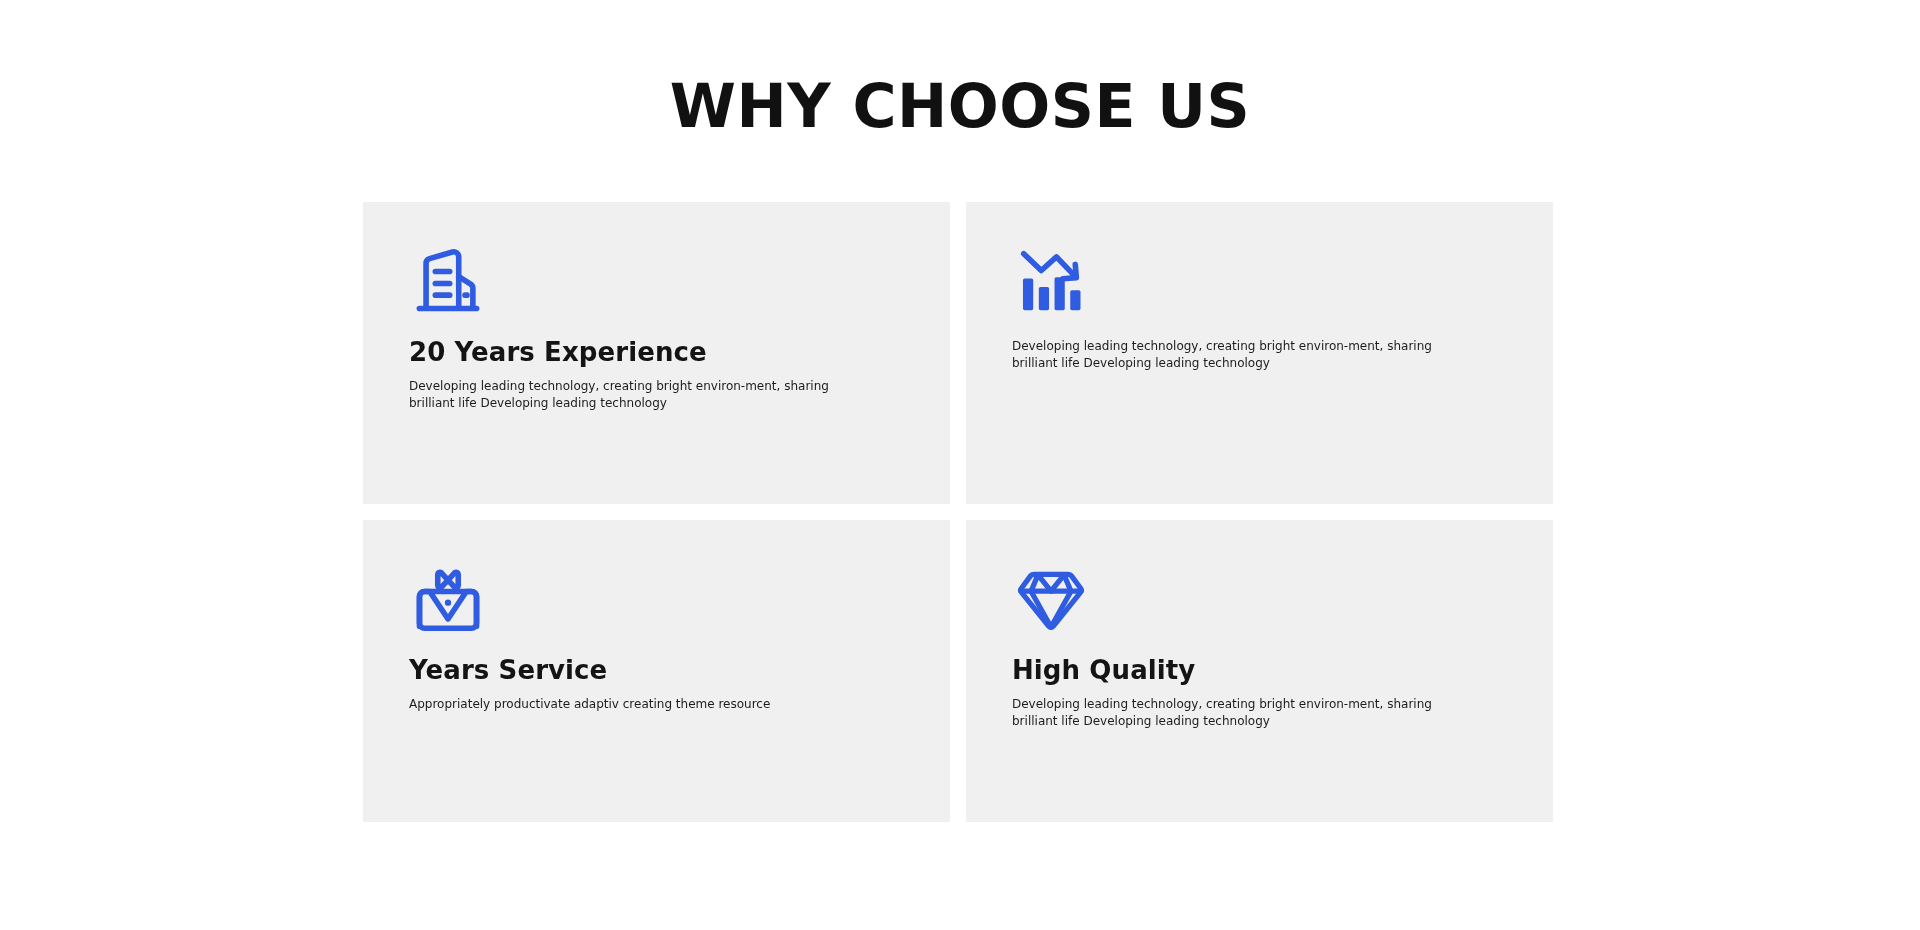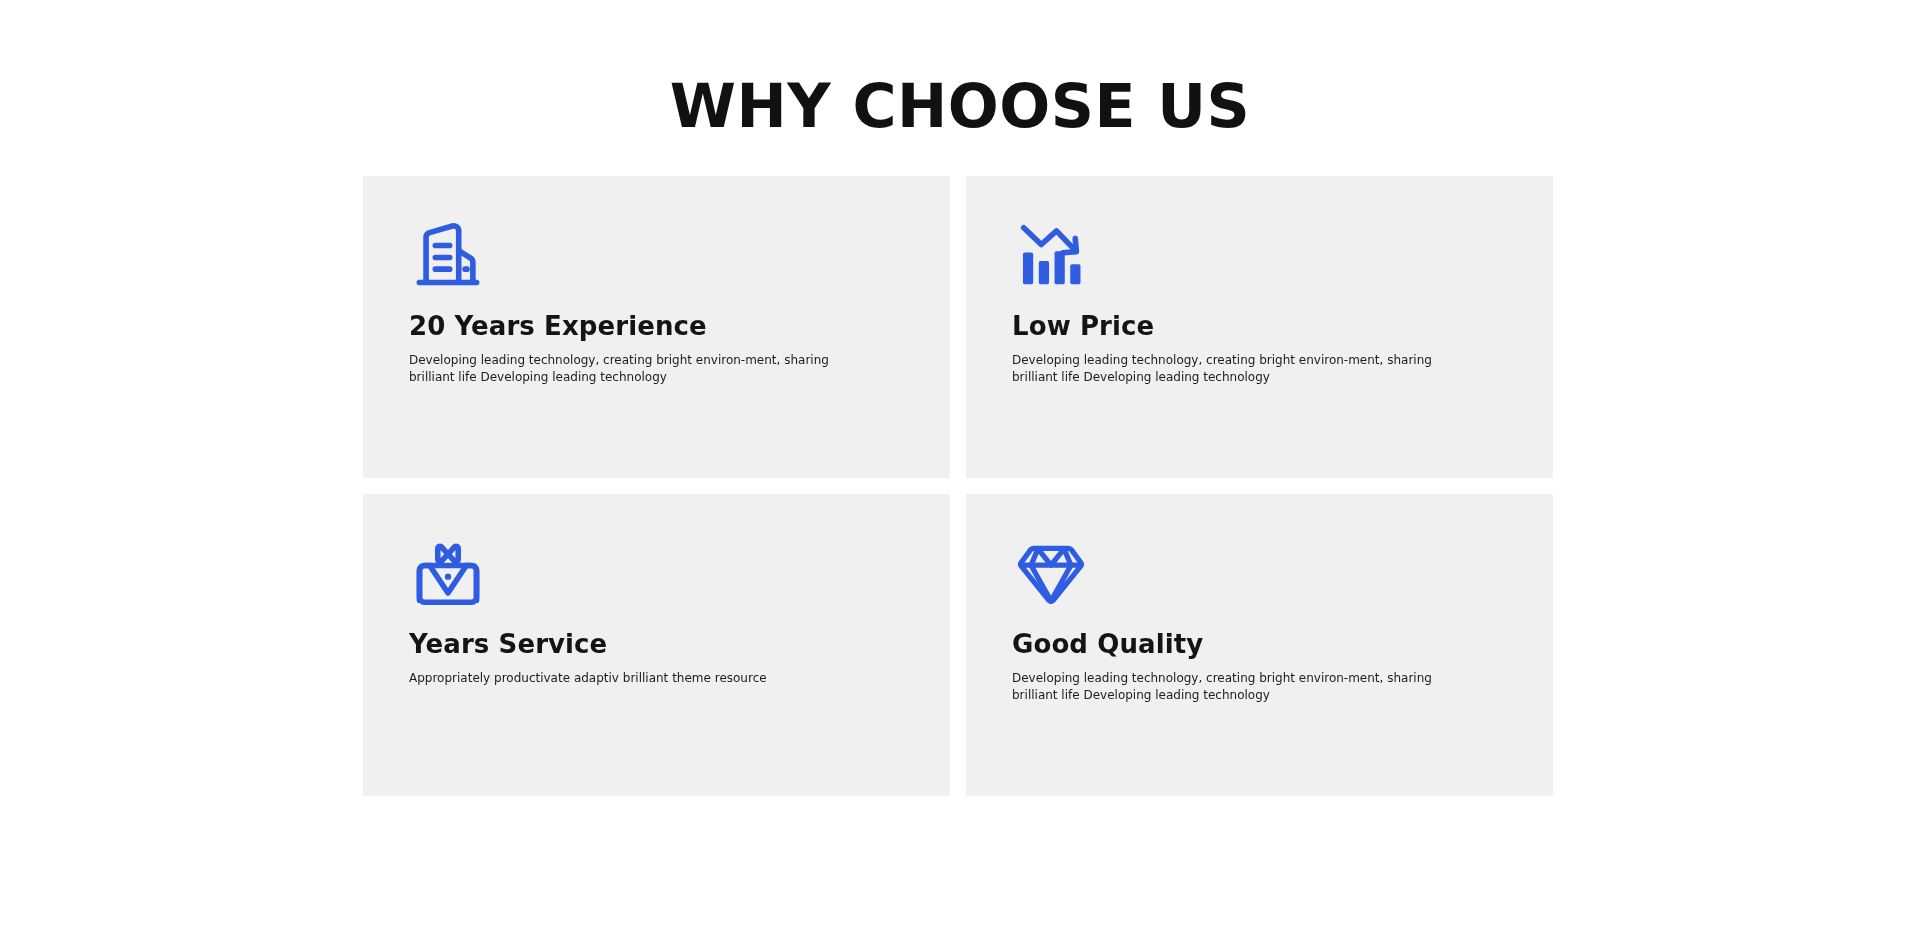--- a/index.html
+++ b/index.html
@@ -29,21 +29,21 @@
     font-size: 60px;
     font-weight: 700;
     letter-spacing: 0.5px;
     color: #111111;
     line-height: 1;
   }
 
   .grid {
     position: absolute;
     left: 363px;
-    top: 176px;
+    top: 202px;
     width: 1196px;
     display: grid;
     grid-template-columns: 587px 587px;
     grid-template-rows: 302px 302px;
     column-gap: 22px;
     row-gap: 41px;
     gap: 16px;
   }
 
   .card {
@@ -113,45 +113,44 @@
       <span class="icon-wrap">
         <svg viewBox="0 0 64 64" fill="none" stroke="#2f5ce0" stroke-width="4.6" stroke-linecap="round" stroke-linejoin="round">
           <rect x="9" y="30" width="8.4" height="26" rx="1.4" fill="#2f5ce0" stroke="none"></rect>
           <rect x="22" y="37" width="8.4" height="19" rx="1.4" fill="#2f5ce0" stroke="none"></rect>
           <rect x="34.9" y="29" width="8.4" height="27" rx="1.4" fill="#2f5ce0" stroke="none"></rect>
           <rect x="47.8" y="39.5" width="8.4" height="16.5" rx="1.4" fill="#2f5ce0" stroke="none"></rect>
           <path d="M9.6 9.6 L24 23.4 L36.5 12.2 L52.6 29"></path>
           <path d="M52.8 29.2 L41.8 30.2 M52.8 29.2 L51.9 18.4"></path>
         </svg>
       </span>
-      <div class="card-title">Low Price</div>
       <p class="card-text">Developing leading technology, creating bright environ-ment, sharing brilliant life Developing leading technology</p>
     </div>
 
     <div class="card">
       <span class="icon-wrap">
         <svg viewBox="0 0 64 64" fill="none" stroke="#2f5ce0" stroke-width="4.6" stroke-linecap="round" stroke-linejoin="round">
           <path d="M26.4 10.4 a1.8 1.8 0 0 0-2.8 1.5 V21 a1.8 1.8 0 0 0 2.8 1.5 L32 16.5 Z"></path>
           <path d="M37.6 10.4 a1.8 1.8 0 0 1 2.8 1.5 V21 a1.8 1.8 0 0 1-2.8 1.5 L32 16.5 Z"></path>
           <path d="M8.6 54.4 V29.8 a4 4 0 0 1 4-4 h4.4 L32 48.4 l15-22.6 h4.4 a4 4 0 0 1 4 4 v24.6"></path>
           <rect x="8.6" y="25.8" width="46.8" height="30.2" rx="4.2" fill="none"></rect>
           <circle cx="32" cy="35" r="2.6" fill="#2f5ce0" stroke="none"></circle>
         </svg>
       </span>
       <div class="card-title">Years Service</div>
-      <p class="card-text">Appropriately productivate adaptiv brilliant theme resource</p>
+      <p class="card-text">Appropriately productivate adaptiv creating theme resource</p>
     </div>
 
     <div class="card">
       <span class="icon-wrap">
         <svg viewBox="0 0 64 64" fill="none" stroke="#2f5ce0" stroke-width="4.3" stroke-linecap="round" stroke-linejoin="round">
           <path d="M17.6 11.8 h28.8 a3 3 0 0 1 2.4 1.2 l7.6 10.4 a2.4 2.4 0 0 1-0.2 3.1 L33.8 54.4 a2.4 2.4 0 0 1-3.6 0 L7.8 26.5 a2.4 2.4 0 0 1-0.2-3.1 L15.2 13 a3 3 0 0 1 2.4-1.2 Z"></path>
           <line x1="7.6" y1="25.6" x2="56.4" y2="25.6"></line>
           <path d="M21.3 12.2 L15.6 25.6 L32 54.9 L48.4 25.6 L42.7 12.2"></path>
           <path d="M21.3 12.2 L32 25.6 L42.7 12.2"></path>
         </svg>
       </span>
-      <div class="card-title">Good Quality</div>
+      <div class="card-title">High Quality</div>
       <p class="card-text">Developing leading technology, creating bright environ-ment, sharing brilliant life Developing leading technology</p>
     </div>
 
   </div>
 </div>
 
 </body></html>

